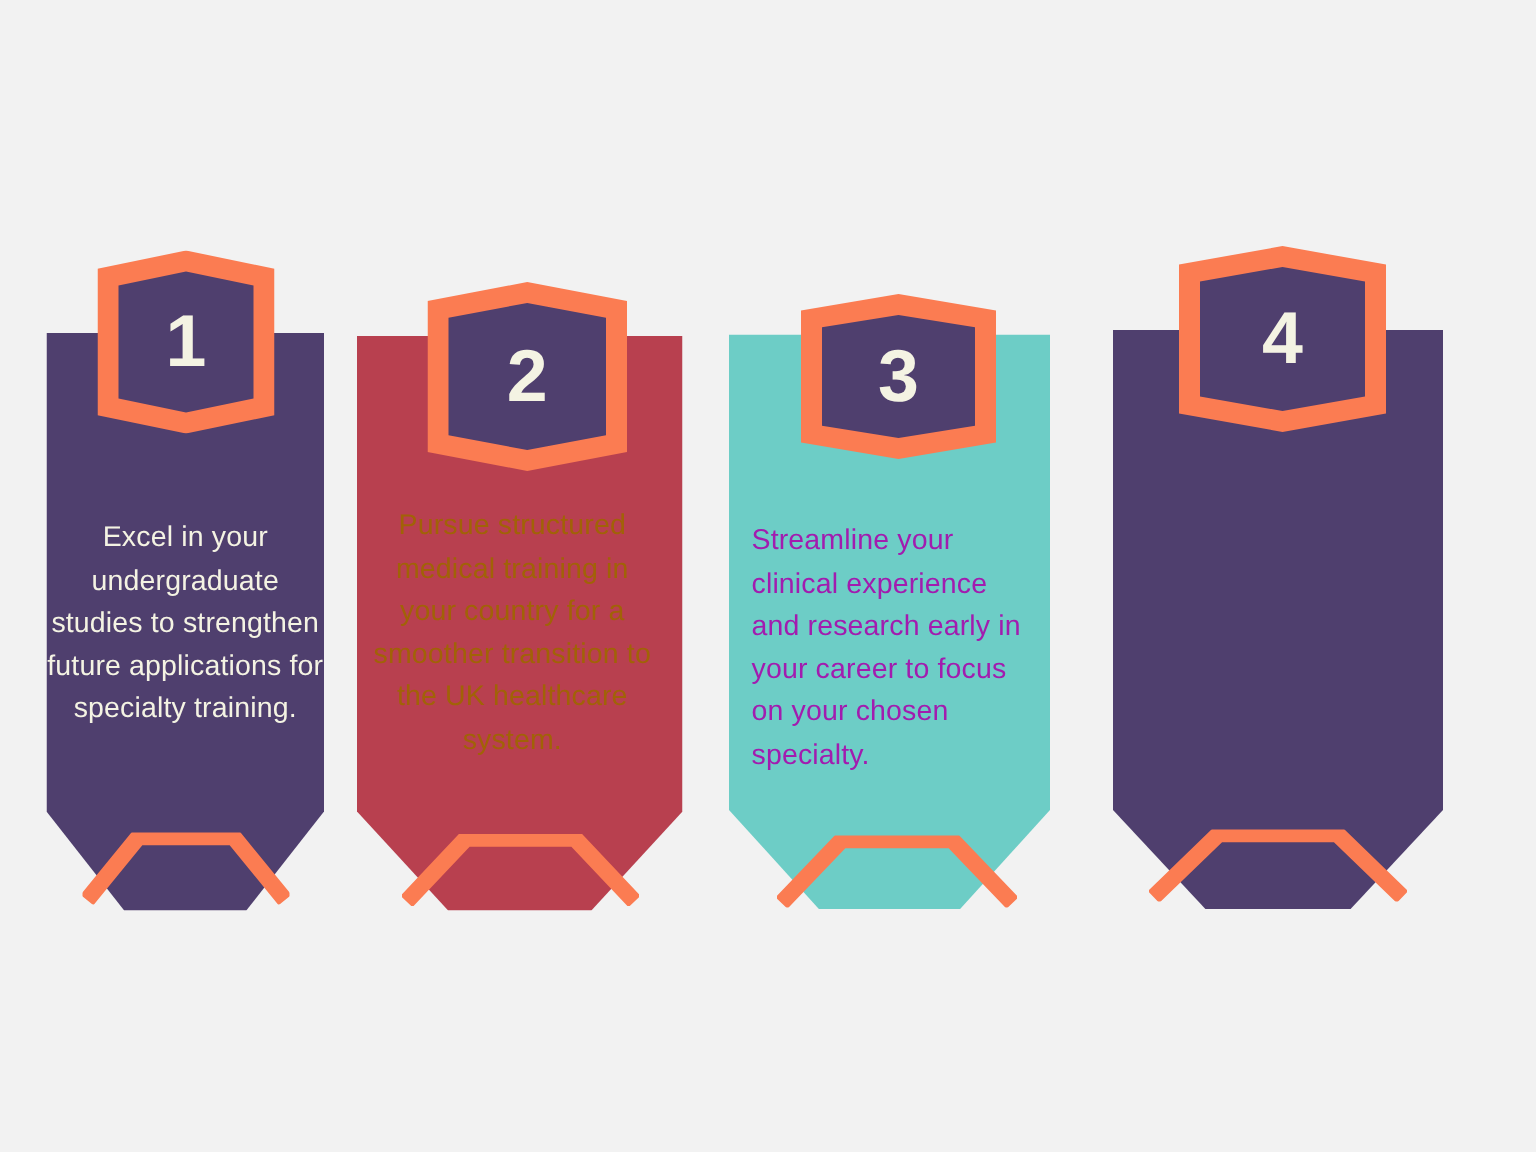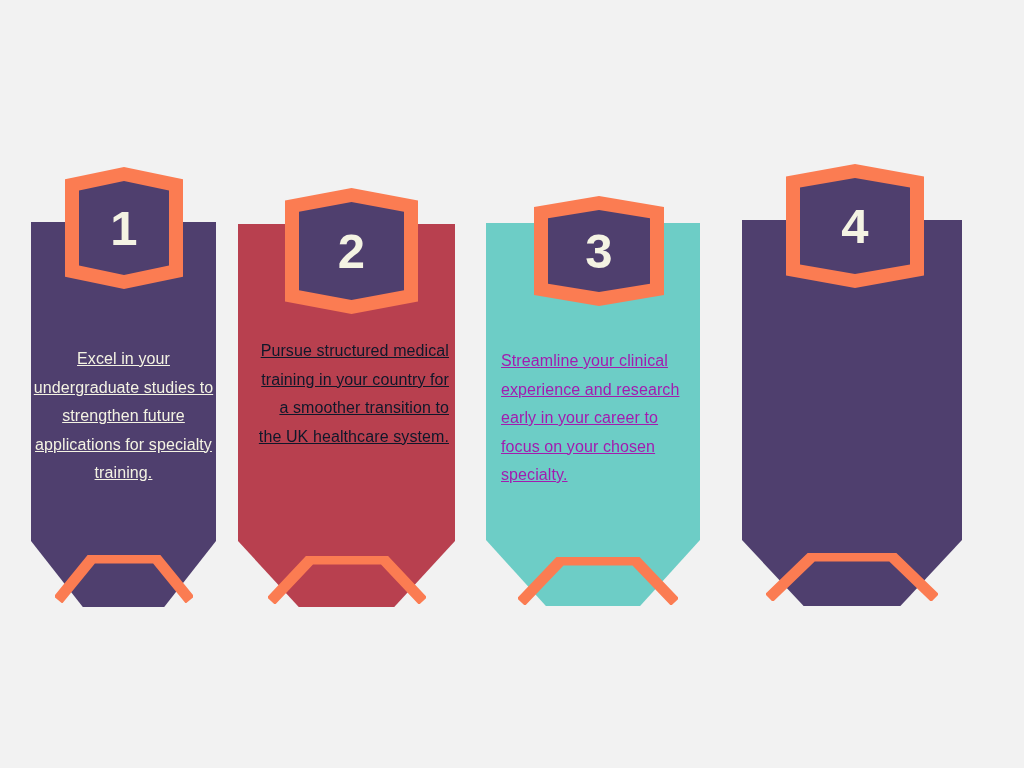--- a/index.html
+++ b/index.html
@@ -43,25 +43,24 @@
     top: 0;
     width: 100%;
     height: 100%;
   }
 
   .card-text {
     position: absolute;
     left: 0;
     width: 100%;
     box-sizing: border-box;
-    font-size: 16px;
+    font-size: 19px;
     line-height: 28.5px;
     letter-spacing: 0.1px;
     white-space: pre-line;
-    text-decoration: underline;
   }
 
   .badge {
     position: absolute;
   }
 
   .badge svg {
     display: block;
     width: 100%;
     height: 100%;
@@ -119,21 +118,21 @@
       <div class="card-body" style="left: 238px; top: 224px; width: 217px; height: 383px;">
         <svg class="card-shape" viewBox="0 0 217 383" preserveAspectRatio="none">
           <path d="M0,0 L217,0 L217,317 L156.24,383 L60.760000000000005,383 L0,317 Z" fill="#b8404f"></path>
         </svg>
       </div>
       <div class="chevron" style="left: 268px; top: 556px; width: 158px; height: 48px;">
         <svg viewBox="0 0 158 48" preserveAspectRatio="none">
           <path d="M3,45 L42.660000000000004,3 L115.34,3 L155,45" fill="none" stroke="#fb7c52" stroke-width="11" stroke-linejoin="miter" stroke-linecap="butt"></path>
         </svg>
       </div>
-      <div class="card-text" style="left: 254px; top: 337px; width: 195px; color: #0f172a; text-align: right;">Pursue structured medical training in your country for a smoother transition to the UK healthcare system.</div>
+      <div class="card-text" style="left: 244px; top: 337px; width: 195px; color: #a16207; text-align: center;">Pursue structured medical training in your country for a smoother transition to the UK healthcare system.</div>
       <div class="badge" style="left: 285px; top: 188px; width: 133px; height: 126px;">
         <svg viewBox="0 0 133 126" preserveAspectRatio="none">
           <path d="M66.5,0 L133,12.600000000000001 L133,113.4 L66.5,126 L0,113.4 L0,12.600000000000001 Z" fill="#fb7c52"></path>
           <path d="M66.5,14 L119,23.8 L119,102.2 L66.5,112 L14,102.2 L14,23.8 Z" fill="#4f3f6e"></path>
         </svg>
         <div class="badge-number">2</div>
       </div>
     </div>
     <div class="card">
       <div class="card-body" style="left: 486px; top: 223px; width: 214px; height: 383px;">

